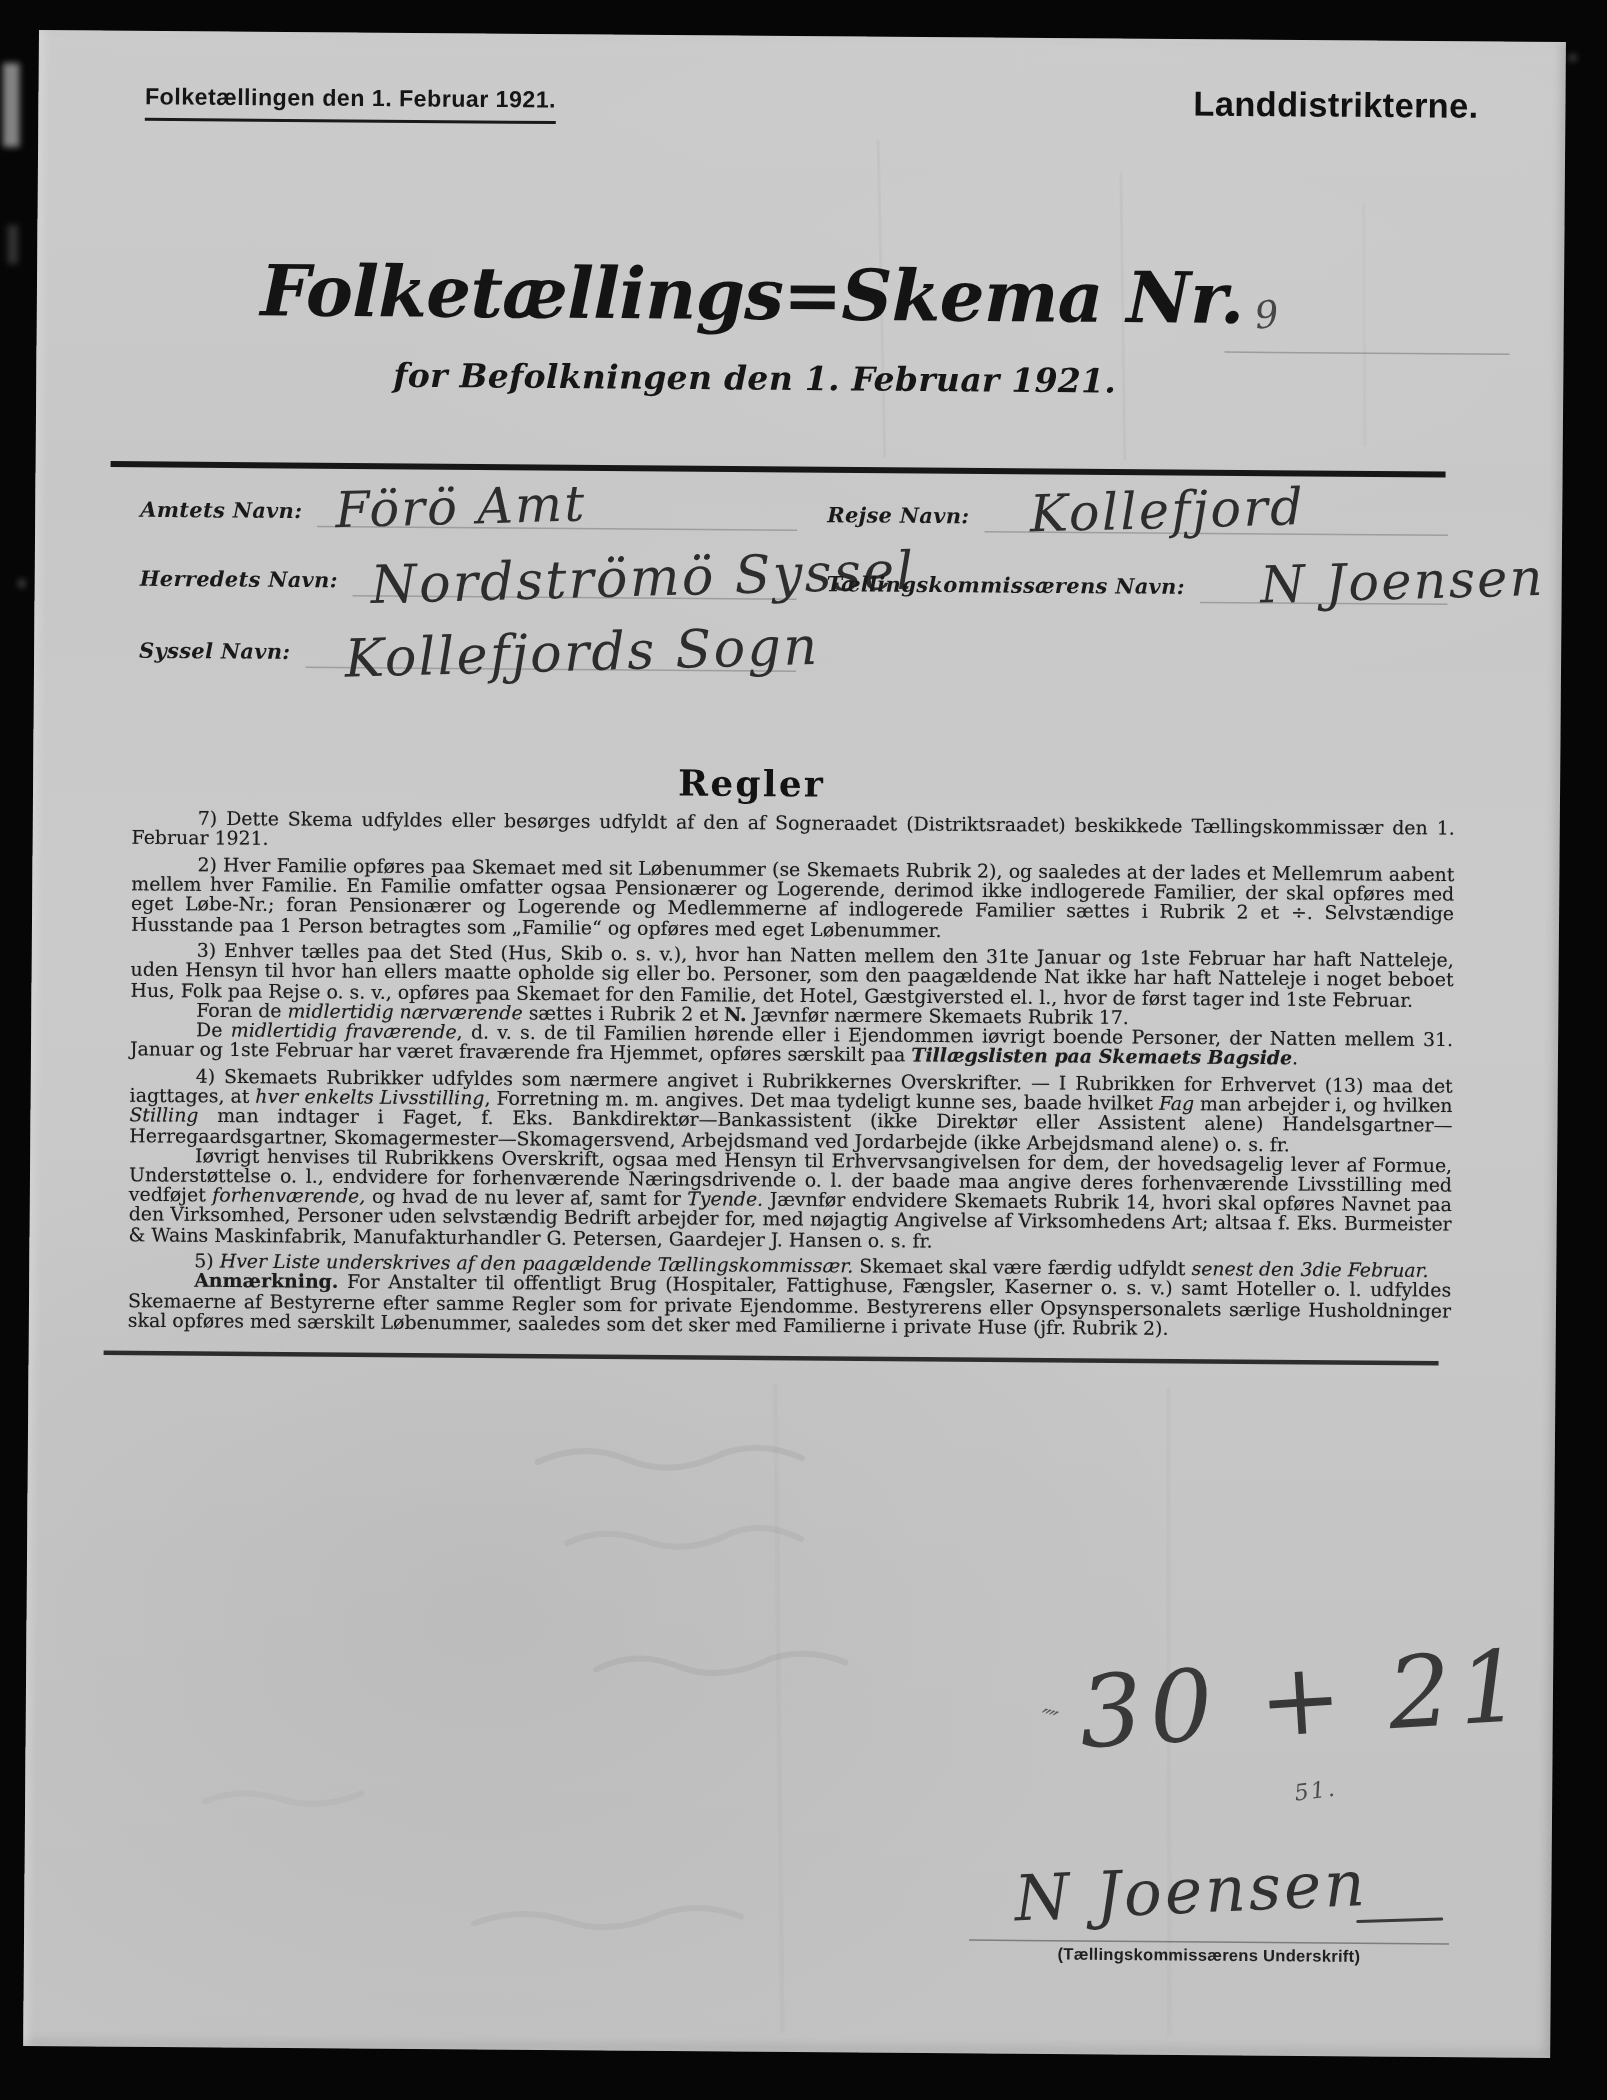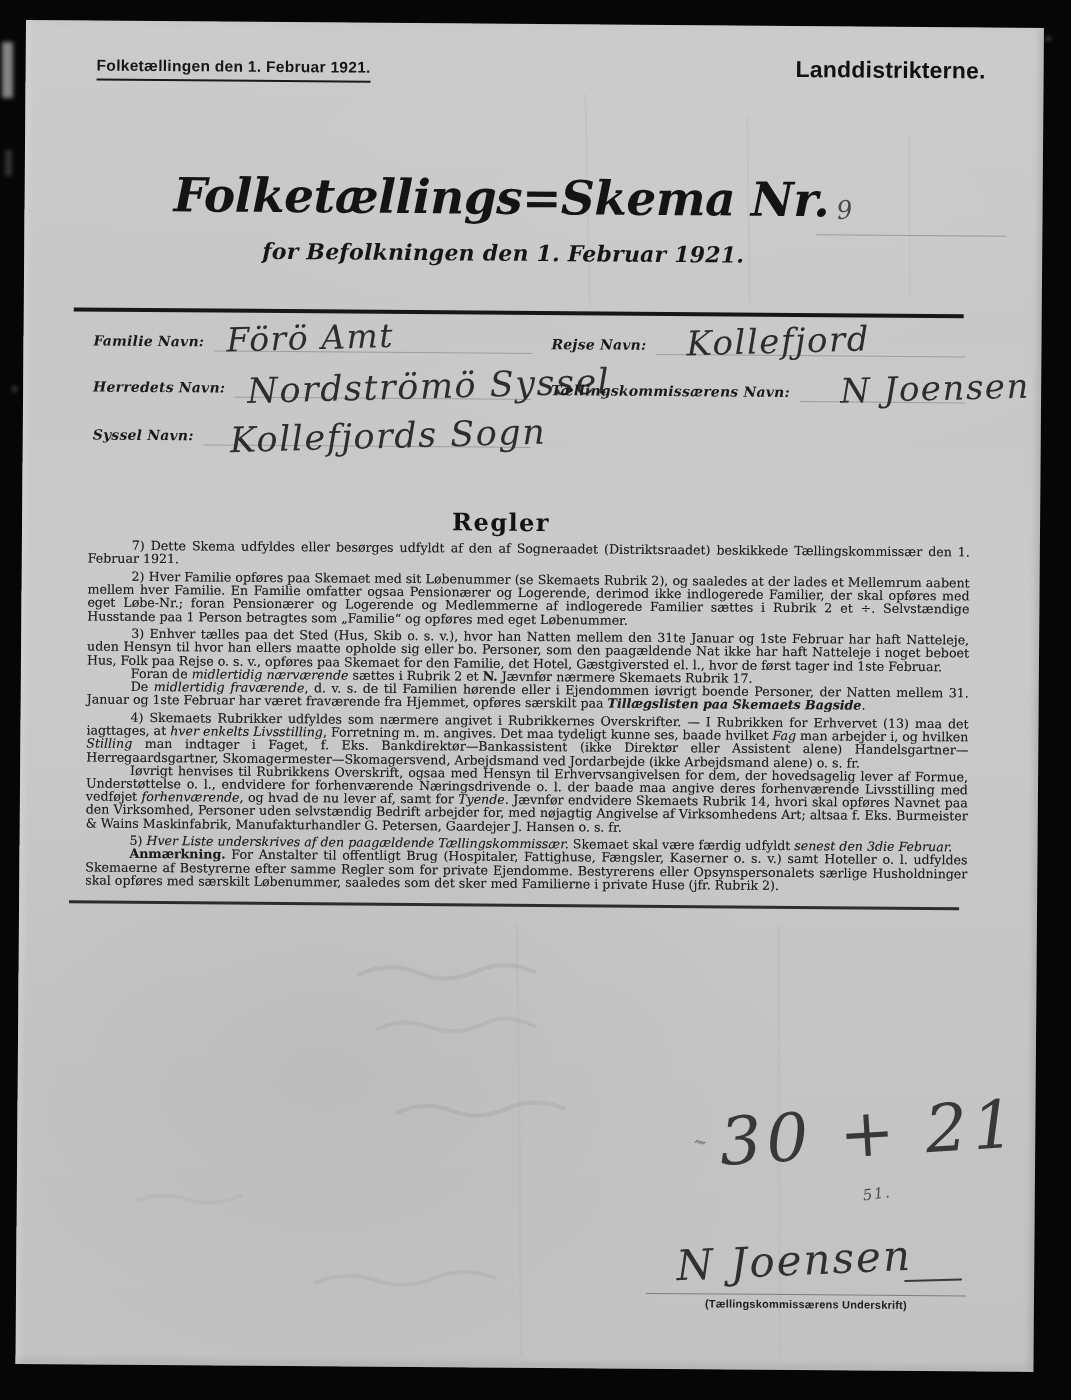--- a/index.html
+++ b/index.html
@@ -151,21 +151,21 @@
   <div class="abs title-row">
     <span class="form-title">Folketællings=Skema Nr.</span>
     <span class="hw title-number">9</span>
   </div>
   <div class="abs number-line"></div>
   <div class="abs subtitle">for Befolkningen den 1. Februar 1921.</div>
 
   <div class="abs rule-thick"></div>
 
   <div class="abs field f-amt">
-    <span class="field-label">Familie Navn:</span>
+    <span class="field-label">Amtets Navn:</span>
     <span class="field-valuebox">
       <span class="hw field-value">Förö Amt</span>
     </span>
   </div>
   <div class="abs field f-byen">
     <span class="field-label">Rejse Navn:</span>
     <span class="field-valuebox">
       <span class="hw field-value">Kollefjord</span>
     </span>
   </div>

